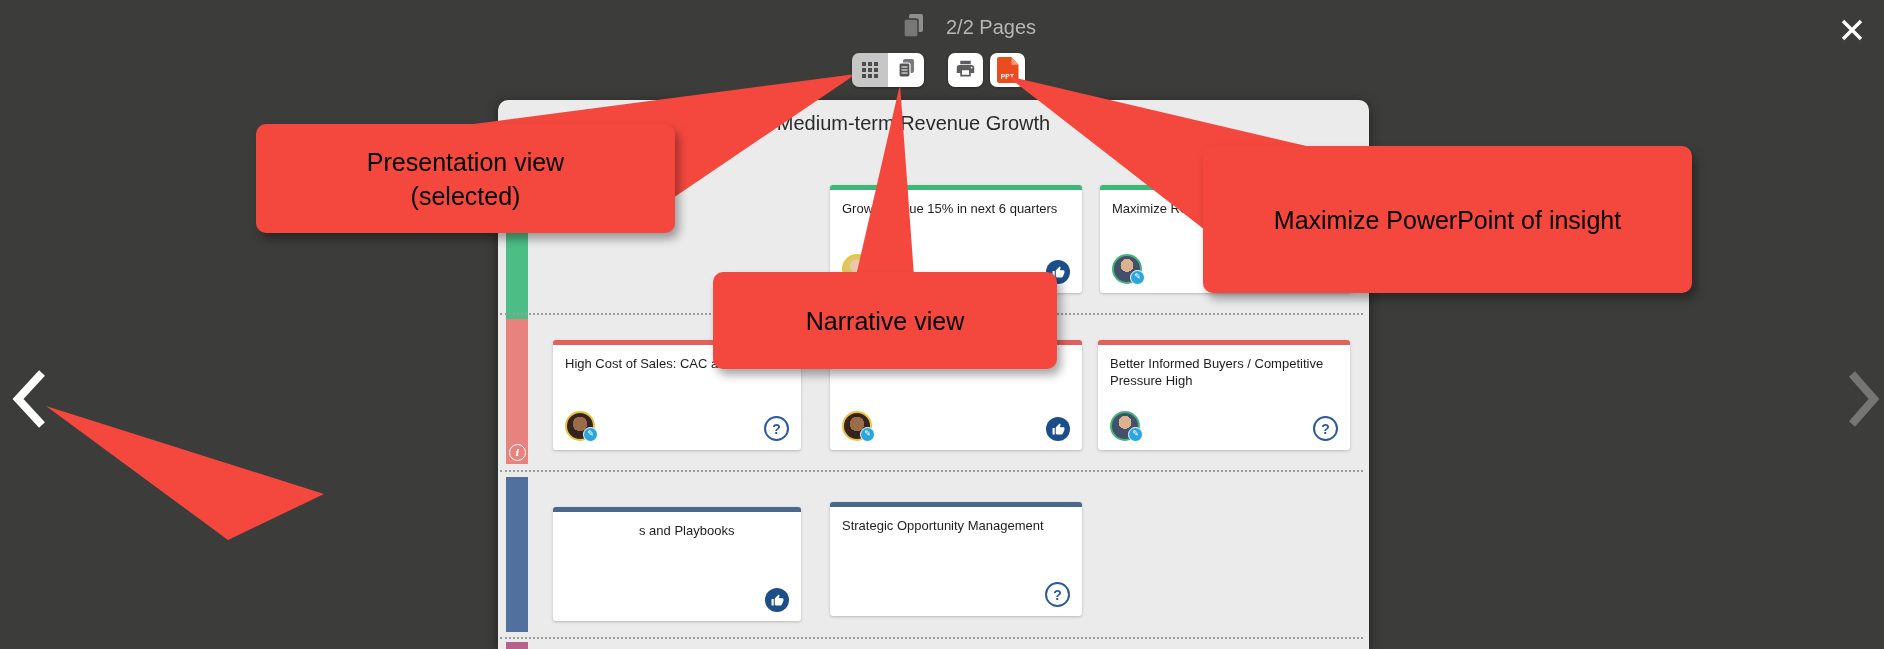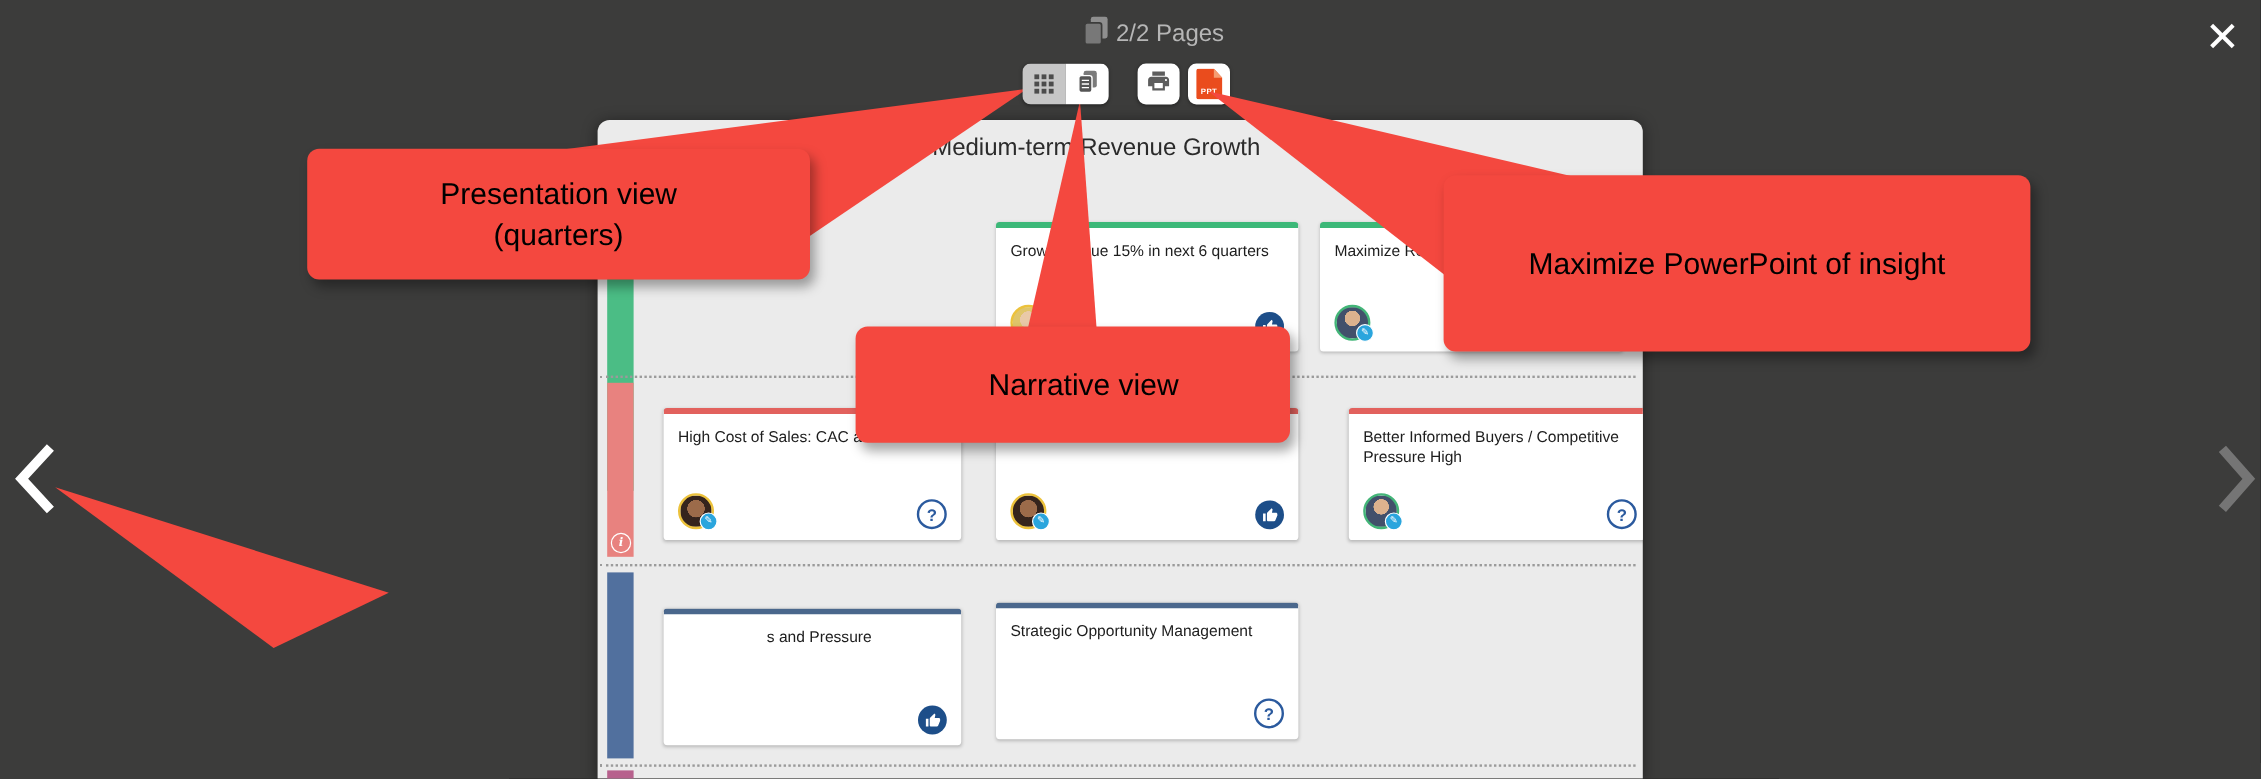--- a/index.html
+++ b/index.html
@@ -1,20 +1,20 @@
 <!DOCTYPE html>
 <html><head>
 <meta charset="utf-8">
 <style>
   html,body{margin:0;padding:0;background:#222;}
   .stage{position:relative;width:1884px;height:649px;background:#3c3c3b;overflow:hidden;
          font-family:"Liberation Sans",sans-serif;-webkit-font-smoothing:antialiased;}
 
   
-  .pages-ind{position:absolute;left:900px;top:12px;display:flex;align-items:center;gap:4px;z-index:60;}
+  .pages-ind{position:absolute;left:900px;top:12px;display:flex;align-items:center;gap:20px;z-index:60;}
   .pages-ind .lbl{font-size:20px;color:#b6b6b6;}
   .close-btn{position:absolute;left:1838px;top:16px;width:28px;height:28px;z-index:60;cursor:pointer;}
 
   .toolbar{position:absolute;left:852px;top:53px;z-index:60;display:flex;gap:0;}
   .seg{display:flex;border-radius:7px;overflow:hidden;box-shadow:0 1px 3px rgba(0,0,0,.35);}
   .seg .half{width:36px;height:34px;display:flex;align-items:center;justify-content:center;cursor:pointer;}
   .half.sel{background:#c6c6c6;}
   .half.uns{background:#ffffff;}
   .tbtn{position:absolute;top:53px;width:35px;height:34px;background:#fff;border-radius:7px;
         display:flex;align-items:center;justify-content:center;box-shadow:0 1px 3px rgba(0,0,0,.35);cursor:pointer;}
@@ -60,21 +60,21 @@
        display:flex;align-items:center;justify-content:center;cursor:pointer;}
   .act.like{background:#1d4e89;}
   .act.q{background:#fff;border:2px solid #2b5a9e;color:#2b5a9e;font-size:14px;font-weight:bold;width:21px;height:21px;}
 
   
   .tails{position:absolute;left:0;top:0;z-index:40;pointer-events:none;}
   .callout{position:absolute;z-index:50;background:#f4483f;border-radius:10px;
            box-shadow:4px 6px 10px rgba(0,0,0,.35);display:flex;flex-direction:column;
            align-items:center;justify-content:center;color:#000000;font-size:25px;line-height:34px;text-align:center;}
   .co-pres{left:256px;top:124px;width:419px;height:109px;}
-  .co-narr{left:713px;top:272px;width:344px;height:97px;padding-left:18px;}
+  .co-narr{left:713px;top:272px;width:344px;height:97px;}
   .co-down{left:1203px;top:146px;width:489px;height:147px;}
   .co-nav{left:215px;top:490px;width:405px;height:125px;}
 
   
   .chev{position:absolute;z-index:55;cursor:pointer;}
   .chev.left{left:10px;top:368px;}
   .chev.right{left:1846px;top:370px;}
 </style>
 </head>
 <body>
@@ -183,30 +183,30 @@
     <div class="card" style="left:332px;top:240px;width:252px;height:105px;border-top-color:#e2615d;">
       <div class="avatar av-dark">
         <span class="badge">✎</span>
       </div>
       <div class="act like">
         <svg width="13" height="13" viewBox="0 0 24 24">
             <path fill="#fff" d="M1 21h4V9H1v12zM23 10c0-1.1-.9-2-2-2h-6.31l.95-4.57.03-.32c0-.41-.17-.79-.44-1.06L14.17 1 7.58 7.59C7.22 7.95 7 8.45 7 9v10c0 1.1.9 2 2 2h9c.83 0 1.54-.5 1.84-1.22l3.02-7.05c.09-.23.14-.47.14-.73v-2z"></path>
           </svg>
       </div>
     </div>
-    <div class="card" style="left:626px;top:240px;width:252px;height:105px;border-top-color:#e2615d;">
+    <div class="card" style="left:600px;top:240px;width:252px;height:105px;border-top-color:#e2615d;">
       <div class="ttl">Better Informed Buyers / Competitive Pressure High</div>
       <div class="avatar man av-man">
         <span class="badge">✎</span>
       </div>
       <div class="act q">?</div>
     </div>
 
     <div class="card" style="left:55px;top:407px;width:248px;height:109px;border-top-color:#4a678c;">
-      <div class="ttl"><span style="display:inline-block;margin-left:74px;">s and Pressure</span></div>
+      <div class="ttl"><span style="display:inline-block;margin-left:74px;">s and Playbooks</span></div>
       <div class="act like">
         <svg width="13" height="13" viewBox="0 0 24 24">
             <path fill="#fff" d="M1 21h4V9H1v12zM23 10c0-1.1-.9-2-2-2h-6.31l.95-4.57.03-.32c0-.41-.17-.79-.44-1.06L14.17 1 7.58 7.59C7.22 7.95 7 8.45 7 9v10c0 1.1.9 2 2 2h9c.83 0 1.54-.5 1.84-1.22l3.02-7.05c.09-.23.14-.47.14-.73v-2z"></path>
           </svg>
       </div>
     </div>
     <div class="card" style="left:332px;top:402px;width:252px;height:109px;border-top-color:#4a678c;">
       <div class="ttl">Strategic Opportunity Management</div>
       <div class="act q">?</div>
     </div>
@@ -214,21 +214,21 @@
 
   <svg class="tails" width="1884" height="649">
     <polygon points="856,74 458,126 673,198" fill="#f4483f"></polygon>
     <polygon points="900,84 856,276 914,276" fill="#f4483f"></polygon>
     <polygon points="1007,76 1332,152 1205,230" fill="#f4483f"></polygon>
     <polygon points="46,406 324,494 228,540" fill="#f4483f"></polygon>
   </svg>
 
   <div class="callout co-pres">
     <div>Presentation view</div>
-    <div>(quarters)</div>
+    <div>(selected)</div>
   </div>
   <div class="callout co-narr">
     <div>Narrative view</div>
   </div>
   <div class="callout co-down">
     <div>Maximize PowerPoint of insight</div>
   </div>
 
   <div class="chev left">
     <svg width="40" height="62" viewBox="0 0 40 62">

